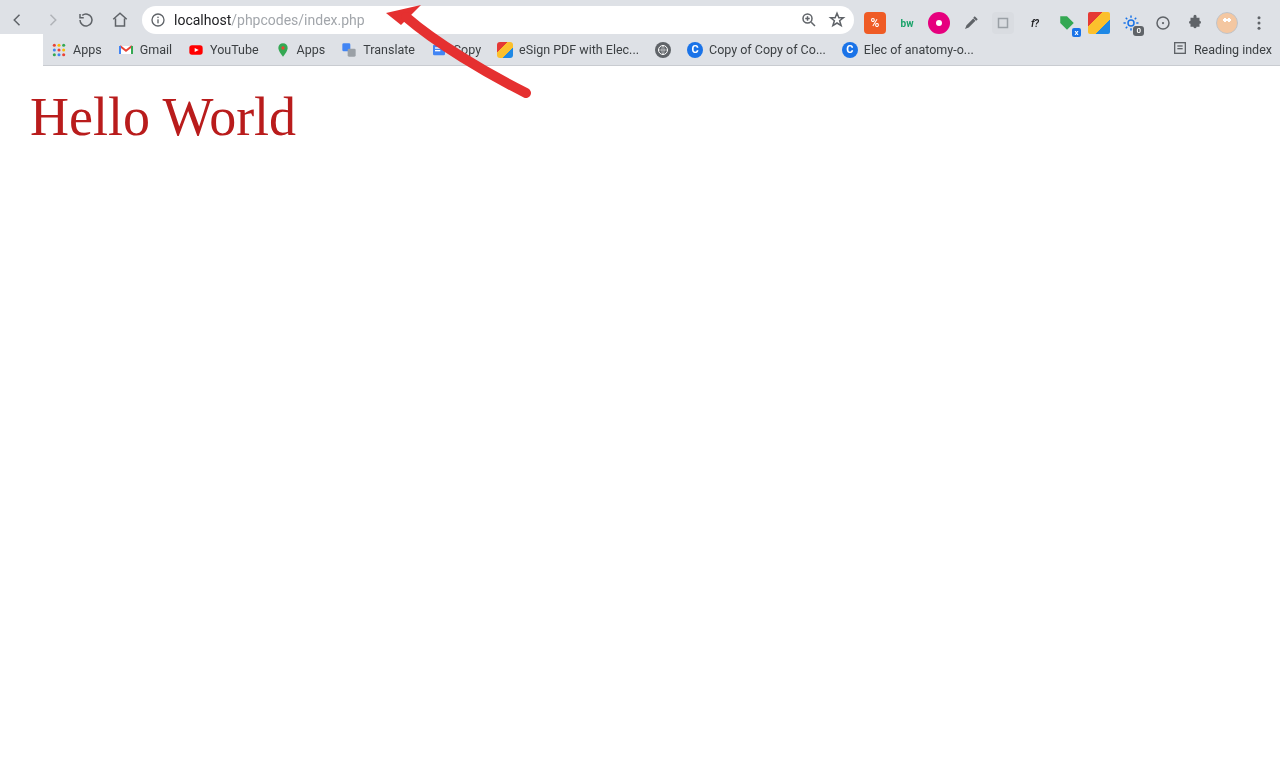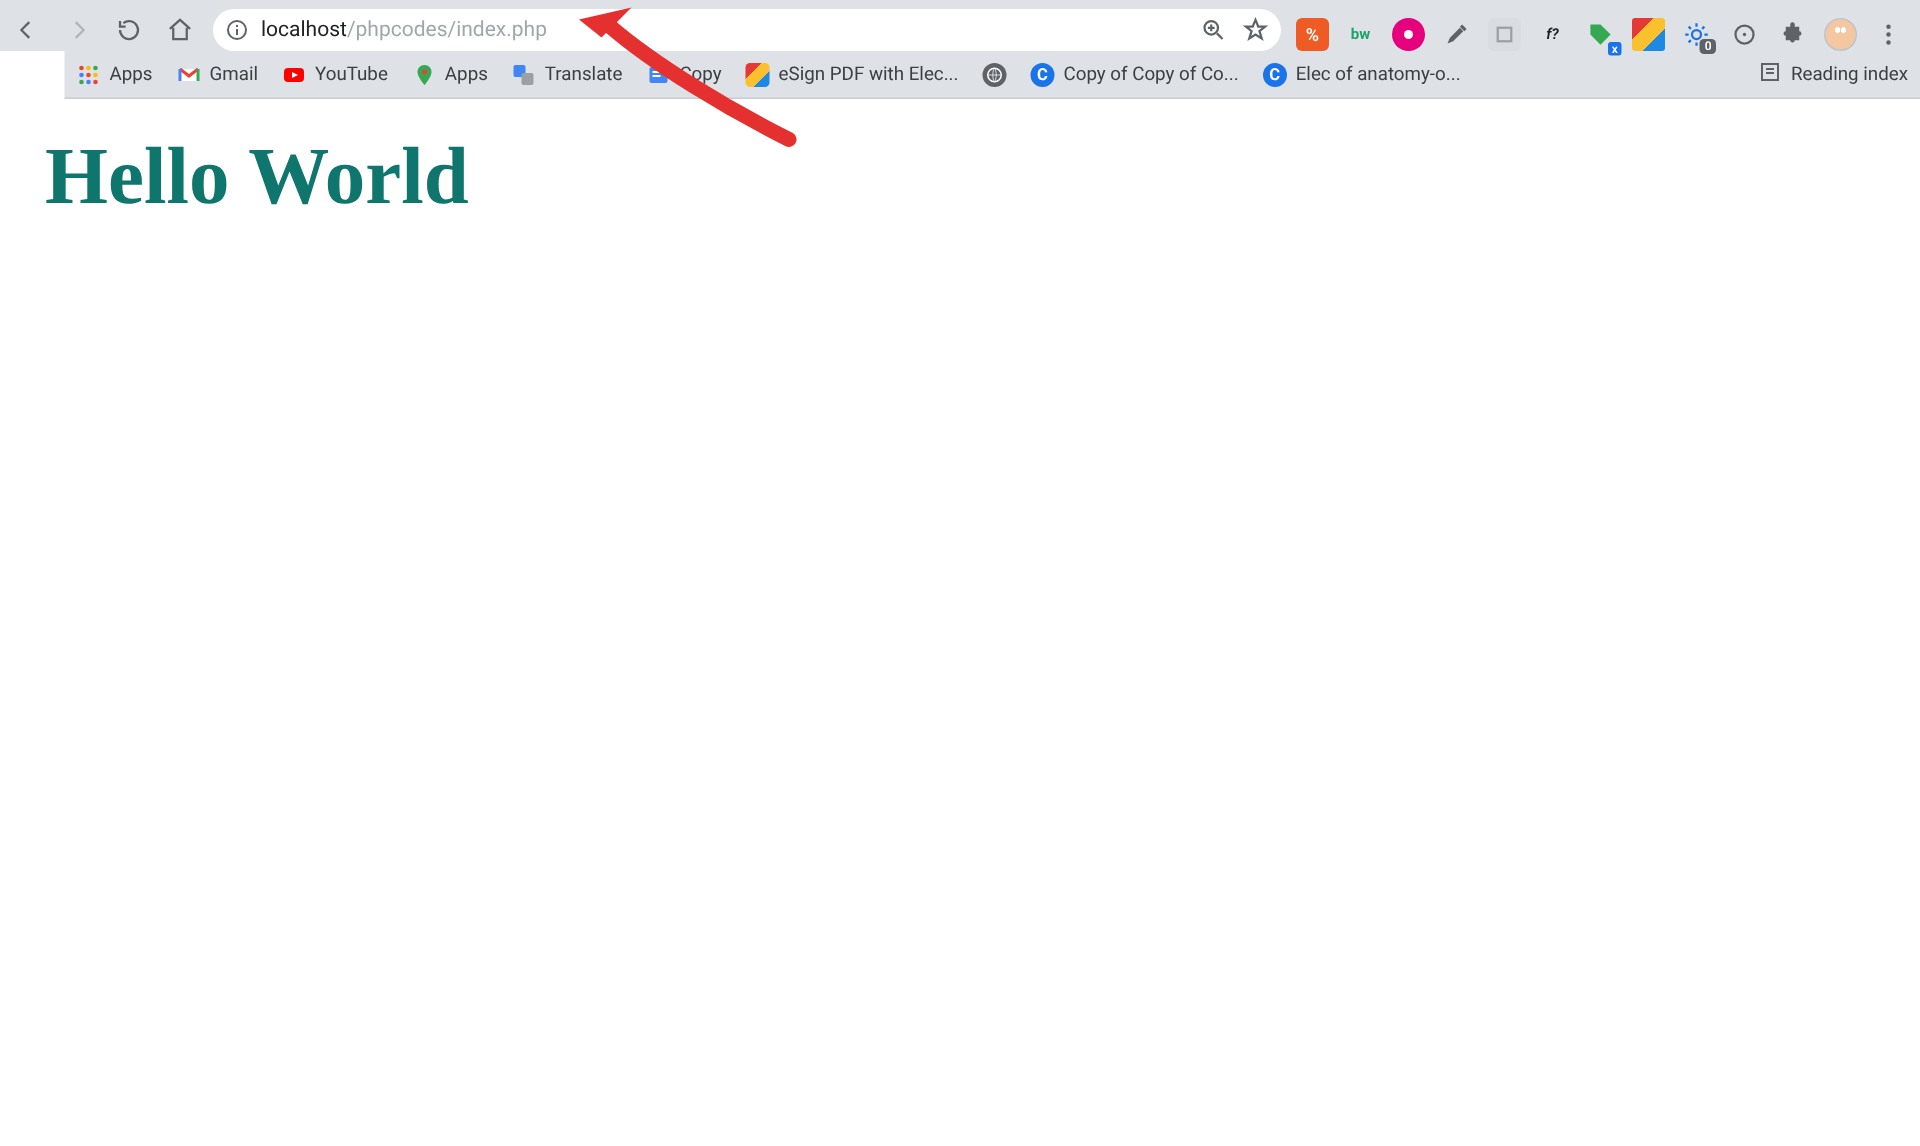--- a/index.html
+++ b/index.html
@@ -108,23 +108,23 @@
 
     
     .page {
       background: #fff;
       height: calc(100% - 66px);
       padding: 20px 30px;
       position: relative;
     }
     h1.hello {
       font-family: "Times New Roman", Times, serif;
-      font-weight: 700;
+      font-weight: 400;
       font-size: 54px;
-      color: #0f766e;
+      color: #b91c1c;
     }
 
     
     .annotation {
       position: absolute;
       left: 366px;
       top: 3px;
       pointer-events: none;
     }
 

